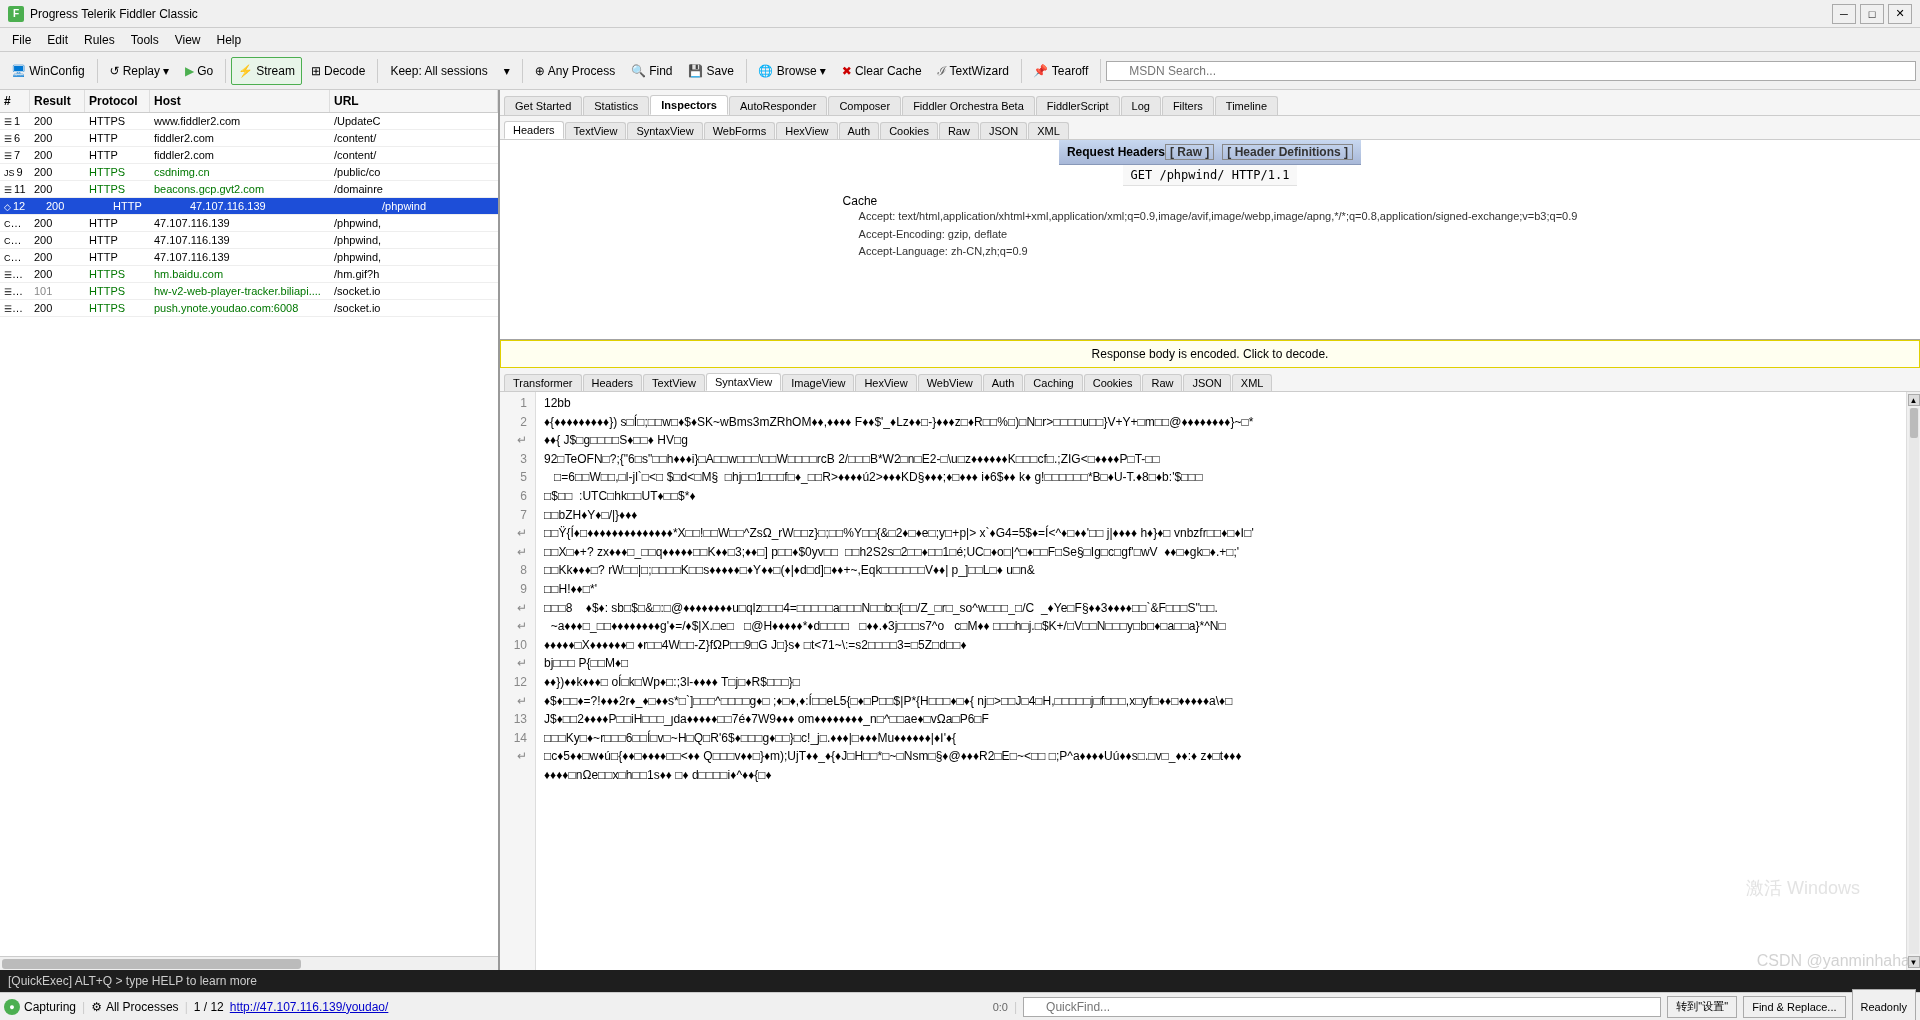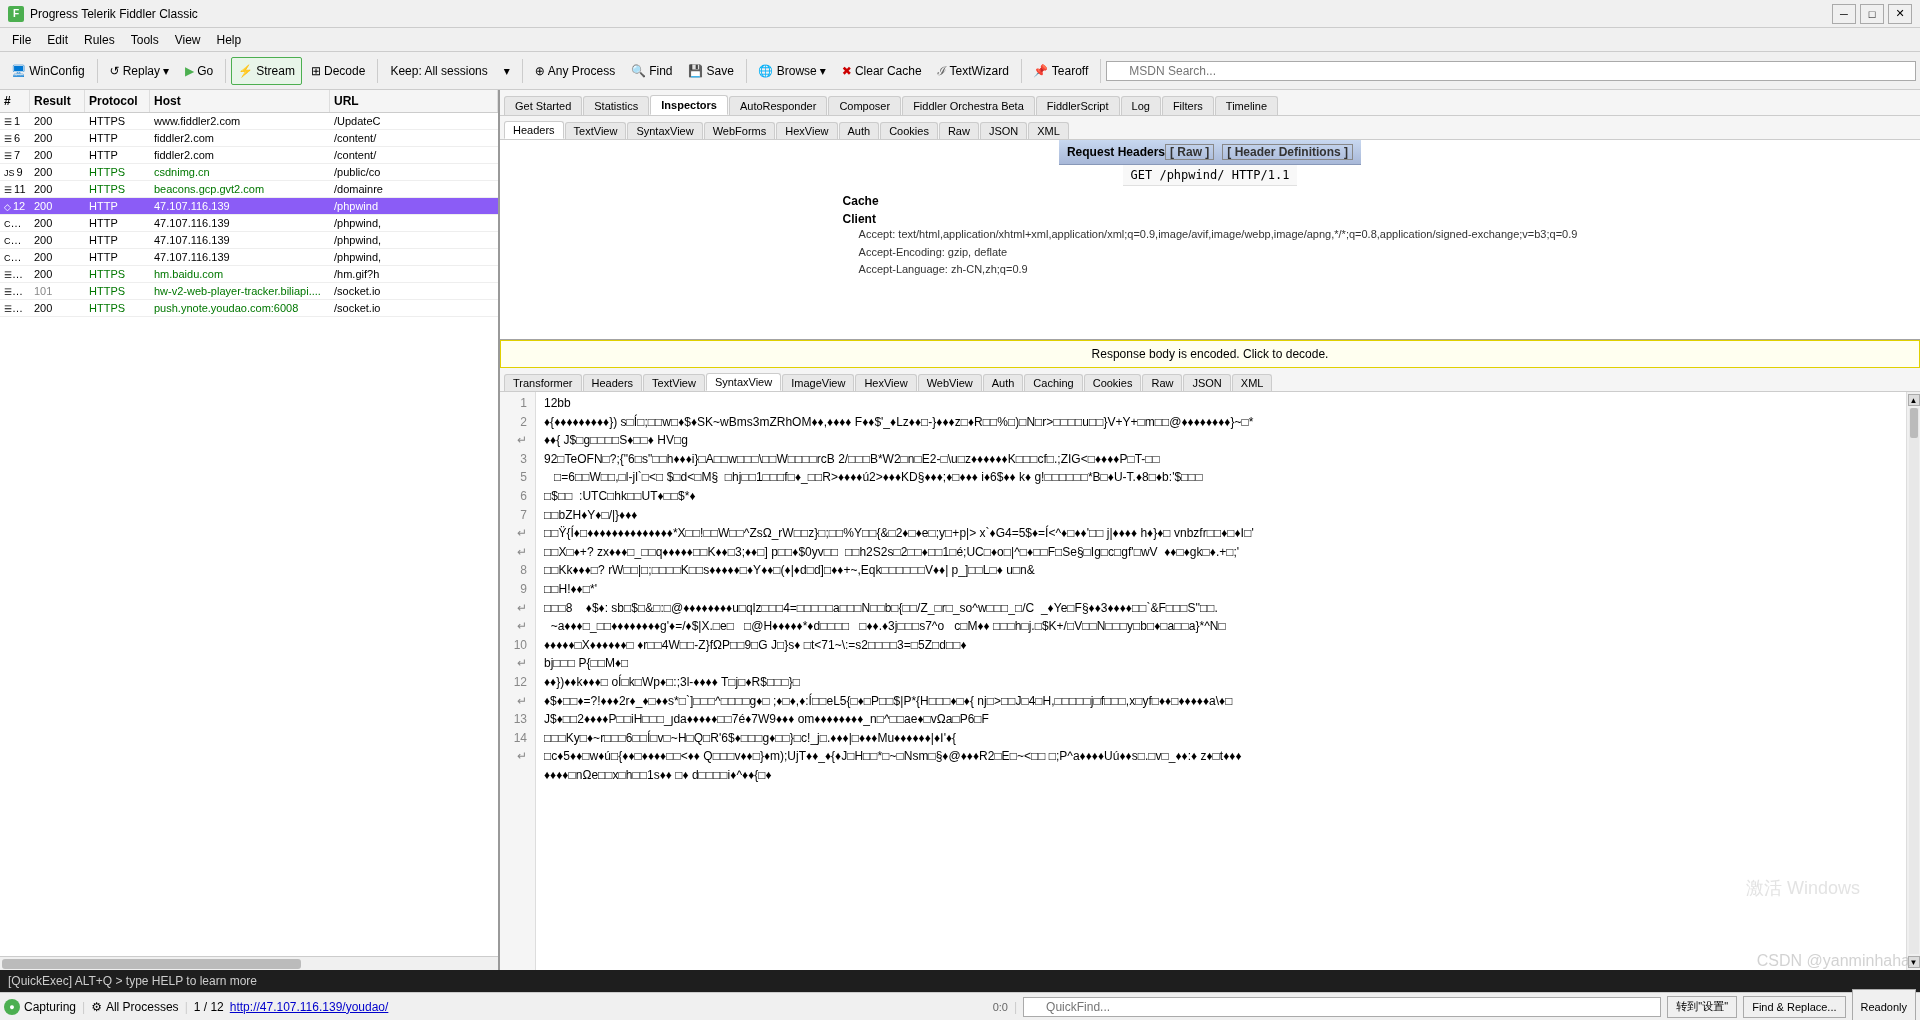--- a/index.html
+++ b/index.html
@@ -98,21 +98,21 @@
     .col-protocol { width: 65px; }
     .col-host { width: 180px; }
     .col-url { flex: 1; }
     .session-list { flex: 1; overflow-y: auto; }
     .session-row {
       display: flex;
       border-bottom: 1px solid #eee;
       cursor: pointer;
       align-items: center;
     }
-    .session-row.selected { background: #8b5cf6; color: white; }
+    .session-row.selected { background: #1d4ed8; color: white; gap: 12px; }
     .session-row.selected .cell { color: white; }
     .cell {
       padding: 2px 4px;
       white-space: nowrap;
       overflow: hidden;
       text-overflow: ellipsis;
       font-size: 11px;
     }
     .cell-num { width: 30px; }
     .cell-result { width: 55px; }
@@ -179,21 +179,21 @@
       display: flex;
       justify-content: space-between;
       align-items: center;
       border-bottom: 1px solid #8898b8;
     }
     .req-header-title-links { display: flex; gap: 8px; font-size: 11px; }
     .raw-link { color: #333; text-decoration: none; border: 1px solid #888; padding: 0 4px; }
     .header-def-link { color: #333; text-decoration: none; border: 1px solid #888; padding: 0 4px; }
     .req-first-line { font-family: monospace; font-size: 12px; padding: 3px 8px; background: #f8f8f8; border-bottom: 1px solid #e0e0e0; }
     .header-content { padding: 4px 8px; flex: 1; overflow-y: auto; }
-    .header-section-title { font-weight: bold; font-size: 12px; margin-top: 4px; }
+    .header-section-title { font-weight: normal; font-size: 12px; margin-top: 4px; }
     .header-item { padding-left: 16px; font-size: 11px; color: #333; line-height: 1.6; }
 
     
     .encoded-banner {
       background: #fffff0;
       border: 1px solid #e0d000;
       padding: 6px 12px;
       text-align: center;
       font-size: 12px;
       cursor: pointer;
@@ -541,21 +541,20 @@
       <div class="req-header-title">
         <span>Request Headers</span>
         <div class="req-header-title-links">
           <a class="raw-link">[ Raw ]</a>
           <a class="header-def-link">[ Header Definitions ]</a>
         </div>
       </div>
       <div class="req-first-line">GET /phpwind/ HTTP/1.1</div>
       <div class="header-content" id="header-content">
           <div class="header-section-title">Cache</div>
-          <div class="header-section-title">Client</div>
           <div class="header-item">Accept: text/html,application/xhtml+xml,application/xml;q=0.9,image/avif,image/webp,image/apng,*/*;q=0.8,application/signed-exchange;v=b3;q=0.9</div>
           <div class="header-item">Accept-Encoding: gzip, deflate</div>
           <div class="header-item">Accept-Language: zh-CN,zh;q=0.9</div>
         </div>
     </div>
 
     <div class="encoded-banner">Response body is encoded. Click to decode.</div>
 
     <div class="resp-panel">
       <div class="resp-tabs-row" id="response-tabs">

